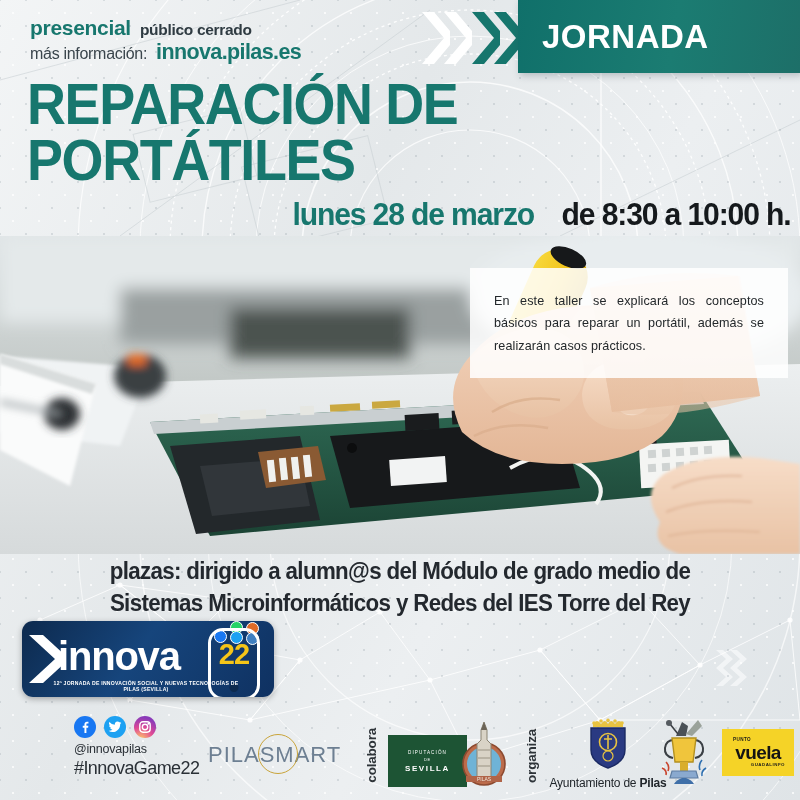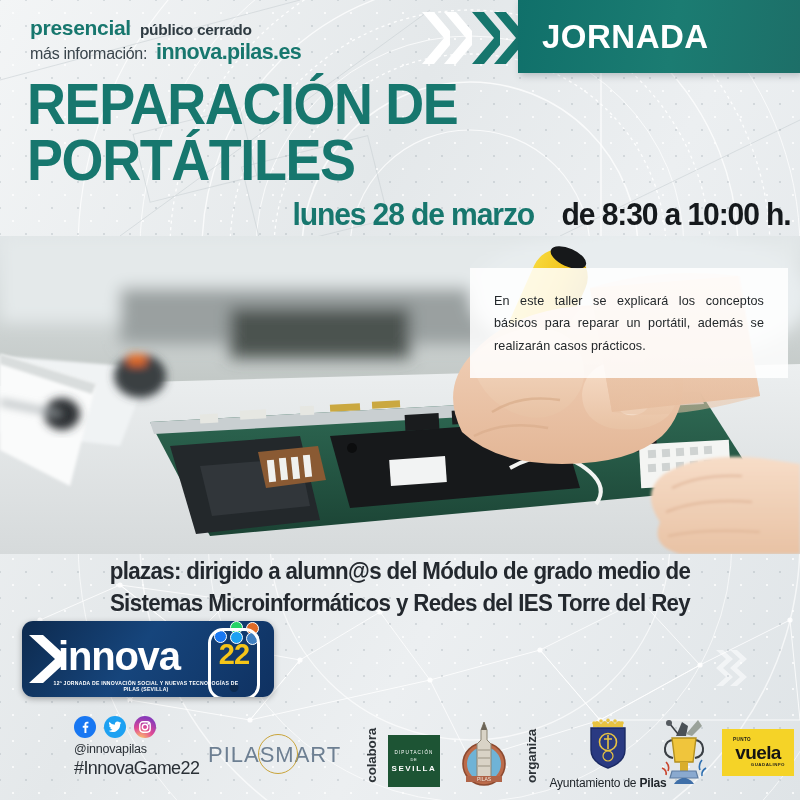--- a/index.html
+++ b/index.html
@@ -189,21 +189,21 @@
     position: absolute;
     font-size: 13.5px; font-weight: bold; color: #2e3439;
     writing-mode: vertical-rl; transform: rotate(180deg);
     letter-spacing: -.2px;
   }
   .vlabel.colabora { left: 364px; top: 728px; }
   .vlabel.organiza { left: 524px; top: 729px; }
 
   .dip-logo {
     position: absolute; left: 388px; top: 735px;
-    width: 52px; height: 52px; background: #1d5434;
+    width: 79px; height: 52px; background: #1d5434;
     display: flex; flex-direction: column; align-items: center; justify-content: center;
     color: #fff; gap: 2px;
   }
   .dip-arc { font-size: 4.6px; letter-spacing: 1.1px; }
   .dip-de { font-size: 4px; letter-spacing: .8px; }
   .dip-sev { font-size: 8px; letter-spacing: 1.6px; font-weight: bold; }
 
   .tower-logo { position: absolute; left: 458px; top: 722px; width: 52px; height: 64px; }
 
   .ayto { position: absolute; left: 548px; top: 718px; width: 120px; text-align: center; }

